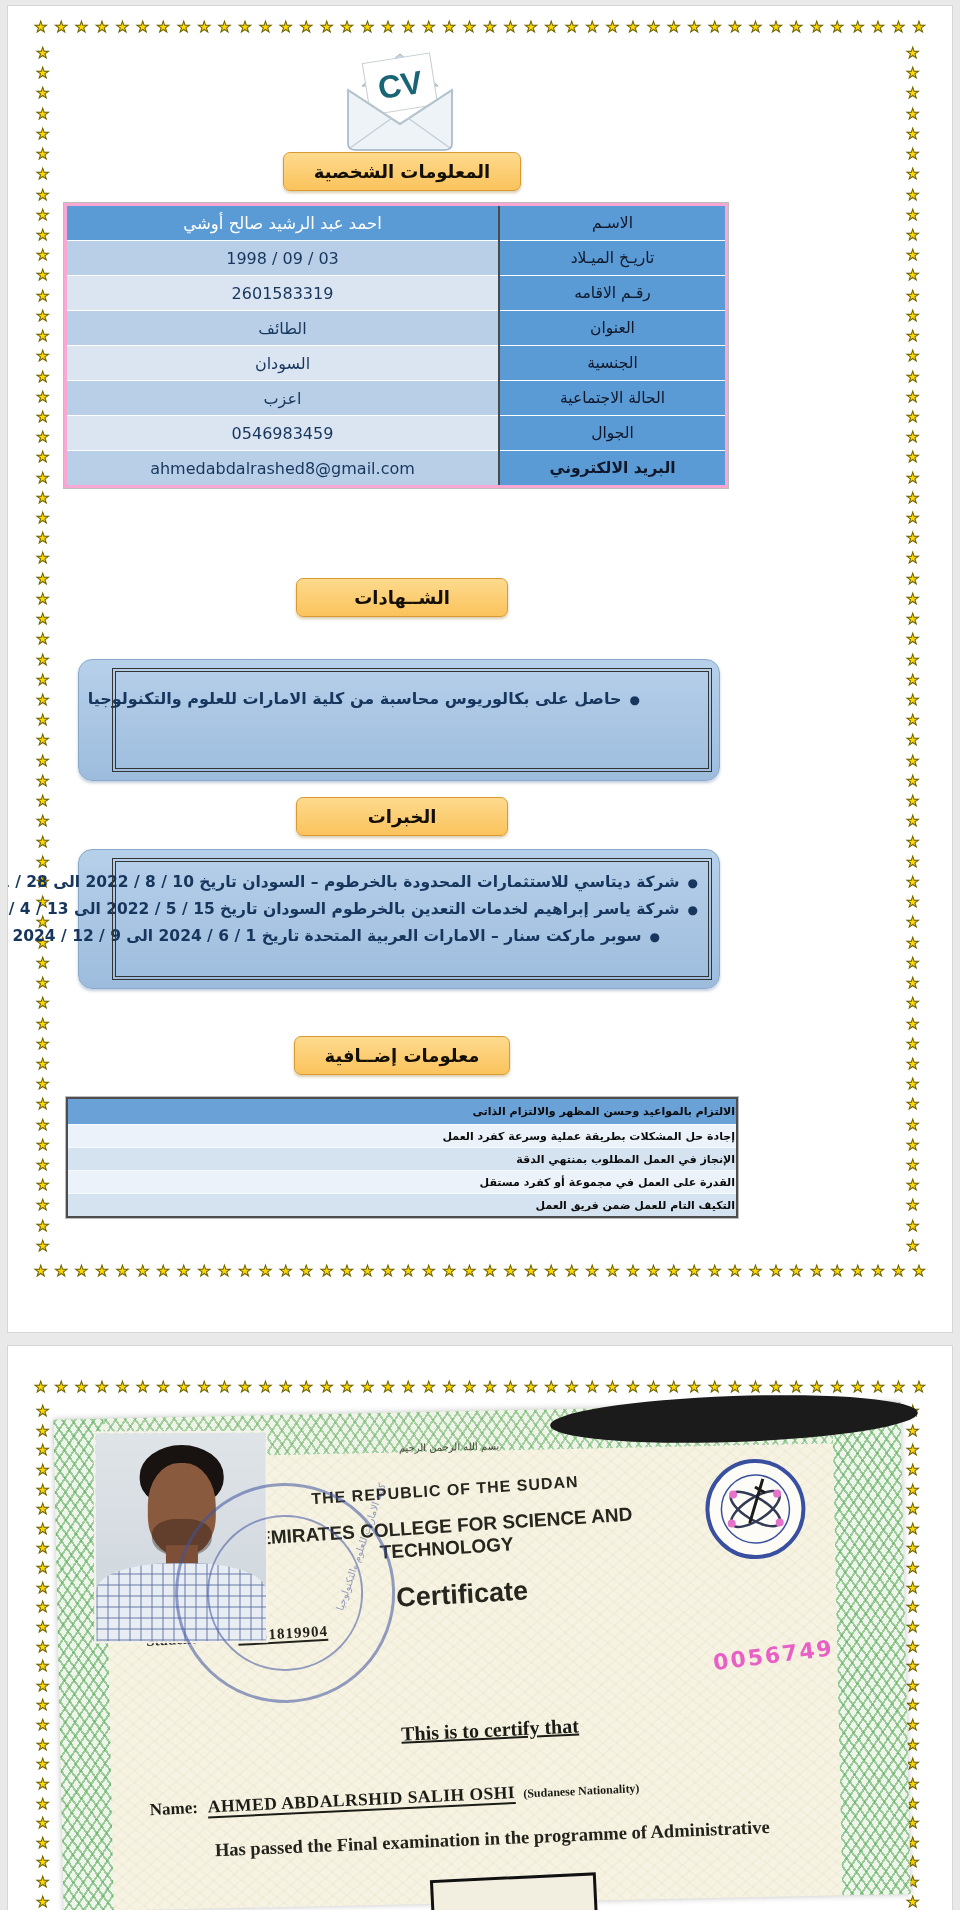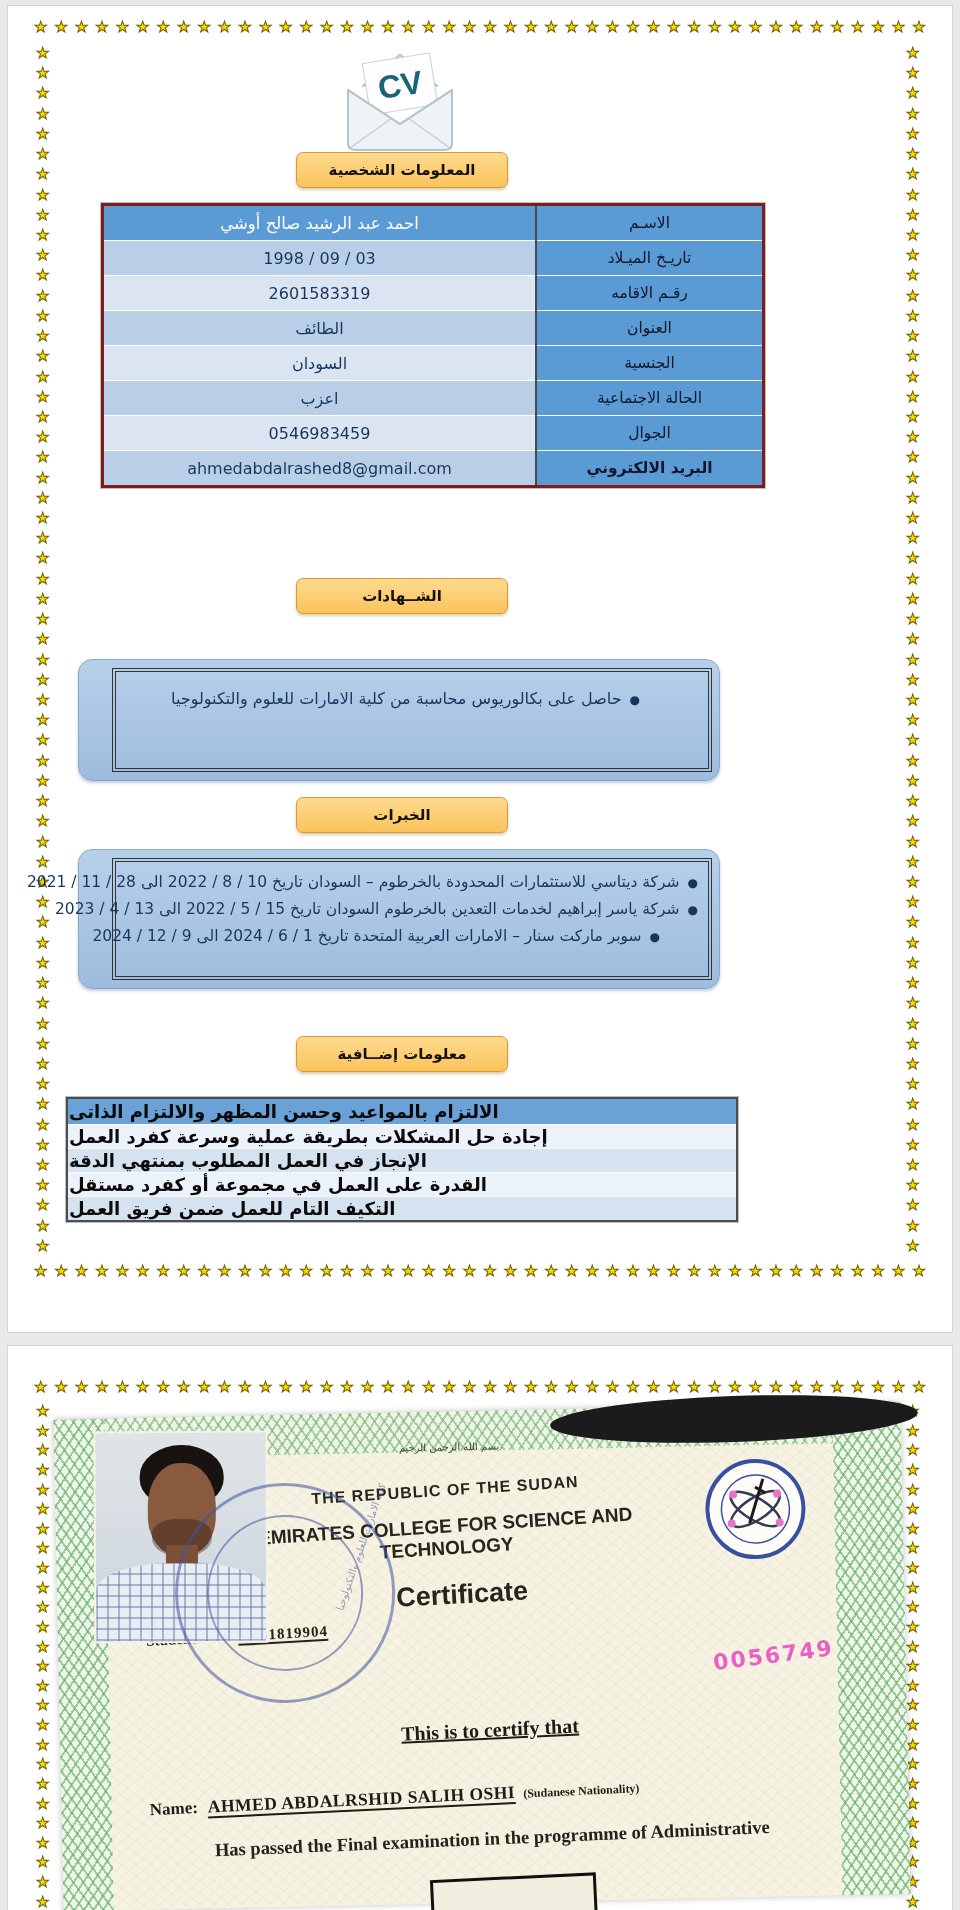--- a/index.html
+++ b/index.html
@@ -16,54 +16,54 @@
     font-size:15px;line-height:1;text-shadow:0 0 0 #6e6400;}
 
   
   .cv-icon{position:absolute;left:322px;top:40px;width:140px;height:112px;}
 
   
   .sec-wrap{position:absolute;left:56px;width:676px;text-align:center;}
   .sec-head{display:inline-block;padding:8px 30px;min-width:150px;
     background:linear-gradient(180deg,var(--accent-orange-top,#fdda8e),var(--accent-orange-bottom,#fbc35c));
     border:1px solid var(--accent-border,#d89a33);border-radius:7px;
-    font-weight:bold;font-size:15px;color:#151005;
+    font-weight:bold;font-size:18px;color:#151005;
     box-shadow:0 2px 3px rgba(150,110,30,.35);}
 
   
   .ptable{position:absolute;left:56px;top:197px;width:664px;height:252px;
     border-collapse:collapse;table-layout:fixed;
-    border:3px solid #7f1d1d;box-shadow:0 0 0 1px #bdbdbd;margin-left:37px;}
+    border:3px solid #f9a8d4;box-shadow:0 0 0 1px #bdbdbd;}
   .ptable td{border-bottom:1px solid #fff;padding:2px 6px;text-align:center;
     font-size:16px;height:30px;}
   .ptable td.plab{width:213px;background:var(--header-blue,#5b9bd5);color:#0f172a;
     border-left:2px solid #4a4a4a;font-size:15.5px;}
   .ptable td.pval{color:var(--value-text,#17365d);}
   .ptable tr:nth-child(even) td.pval{background:var(--row-medium,#b9cfe8);}
   .ptable tr:nth-child(odd) td.pval{background:var(--row-light,#dbe5f1);}
   .ptable tr:first-child td.pval{background:var(--header-blue,#5b9bd5);color:#fff;font-size:16.5px;}
   .ptable tr:last-child td.plab{font-weight:bold;}
 
   
   .blue-box{position:absolute;left:70px;width:640px;border-radius:14px;
     background:linear-gradient(180deg,var(--box-blue-top,#b7d0ea),var(--box-blue-bottom,#9dbcdd));
-    border:1px solid #88a9cd;box-shadow:0 2px 3px rgba(80,110,150,.35);}
+    border:1px solid #88a9cd;box-shadow:0 2px 3px rgba(80,110,150,.35);font-weight:bold;}
   .inner-frame{position:absolute;left:36px;right:10px;top:11px;bottom:11px;
     border:1px solid #333;outline:1px solid #333;outline-offset:2px;}
   .bullet-line{direction:rtl;text-align:right;color:var(--value-text,#17365d);
     font-size:15.5px;line-height:26px;padding:0 10px;white-space:nowrap;}
   .bullet-line .dot{margin-left:8px;font-size:12px;}
   #cert-box .bullet-line{padding:14px 68px 0 10px;font-size:16px;}
   #exp-frame{padding-top:7px;}
   #exp-frame .bullet-line:nth-child(3){padding-right:48px;}
 
   
   .atable{position:absolute;left:58px;top:1091px;width:672px;border-collapse:collapse;
     table-layout:fixed;border:2px solid #4d4d4d;box-shadow:0 0 0 1px #bdbdbd;}
-  .atable td{height:20px;text-align:left;font-weight:bold;font-size:18px;color:#0a0a0a;
+  .atable td{height:20px;text-align:right;font-weight:bold;font-size:11px;color:#0a0a0a;
     border-bottom:1px solid #f7fafc;direction:rtl;}
   .atable tr:first-child td{background:var(--add-header-blue,#6aa2d8);height:23px;}
   .atable tr:nth-child(odd) td{background:var(--add-row-light,#d5e3f1);}
   .atable tr:nth-child(even):not(:first-child) td{background:var(--add-row-lighter,#ecf2f9);}
   .atable tr:first-child td{background:var(--add-header-blue,#6aa2d8) !important;}
 
   
   .black-curve{position:absolute;left:542px;top:50px;width:368px;height:46px;
     background:#1b1b1b;border-radius:50%;transform:rotate(-2deg);z-index:7;}
   .cert{position:absolute;left:50px;top:72px;width:847px;height:492px;

